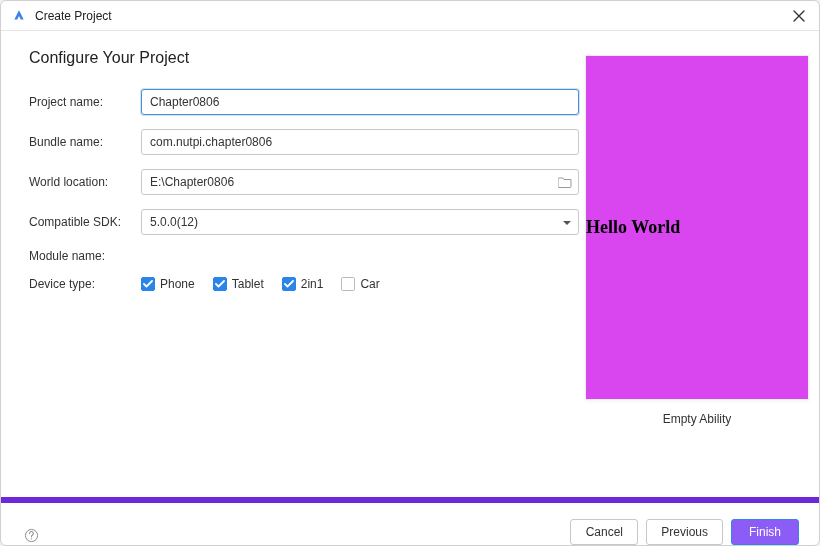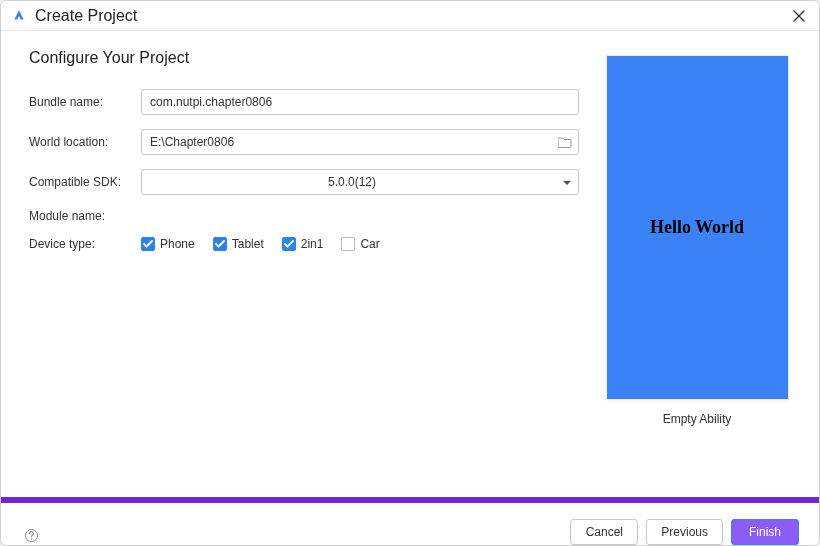--- a/index.html
+++ b/index.html
@@ -35,21 +35,21 @@
     }
     .titlebar .app-icon {
       width: 16px;
       height: 16px;
       margin-right: 8px;
       display: flex;
       align-items: center;
       justify-content: center;
     }
     .titlebar .title {
-      font-size: 16px;
+      font-size: 12px;
       color: #222;
       flex: 1;
     }
     .close-btn {
       width: 20px;
       height: 20px;
       display: flex;
       align-items: center;
       justify-content: center;
       cursor: pointer;
@@ -121,21 +121,20 @@
       cursor: pointer;
       color: #888;
     }
     .select-wrap {
       position: relative;
       width: 100%;
     }
     .select-wrap .text-input {
       padding-right: 24px;
       cursor: pointer;
-      text-align: center;
     }
     .select-caret {
       position: absolute;
       right: 8px;
       top: 50%;
       transform: translateY(-50%);
       pointer-events: none;
       color: #555;
     }
     .device-group {
@@ -172,28 +171,27 @@
     .chk-box svg {
       display: none;
     }
     .preview-area {
       width: 188px;
       display: flex;
       flex-direction: column;
       align-items: center;
     }
     .preview-card {
-      width: 183px;
+      width: 224px;
       height: 345px;
-      background: #3b82f6;
+      background: #d946ef;
       border: 1px solid #eee;
       box-shadow: 0 1px 4px rgba(0,0,0,0.06);
       display: flex;
       align-items: center;
-      justify-content: center;
       margin-top: 6px;
       margin-bottom: 12px;
     }
     .preview-text {
       font-family: "Times New Roman", Times, serif;
       font-weight: bold;
       font-size: 18px;
       color: #000;
     }
     .preview-caption {
@@ -255,20 +253,26 @@
       <svg width="12" height="12" viewBox="0 0 12 12">
           <path d="M1 1 L11 11 M11 1 L1 11" stroke="#333" stroke-width="1.4" stroke-linecap="round"></path>
         </svg>
     </span>
   </div>
 
   <div class="content">
     <div class="form-area">
       <div class="heading">Configure Your Project</div>
 
+      <div class="row">
+        <div class="label">Project name:</div>
+        <div class="control">
+          <input class="text-input highlighted" value="Chapter0806" style="">
+        </div>
+      </div>
 
       <div class="row">
         <div class="label">Bundle name:</div>
         <div class="control">
           <input class="text-input" value="com.nutpi.chapter0806" style="">
         </div>
       </div>
 
       <div class="row">
         <div class="label">World location:</div>

